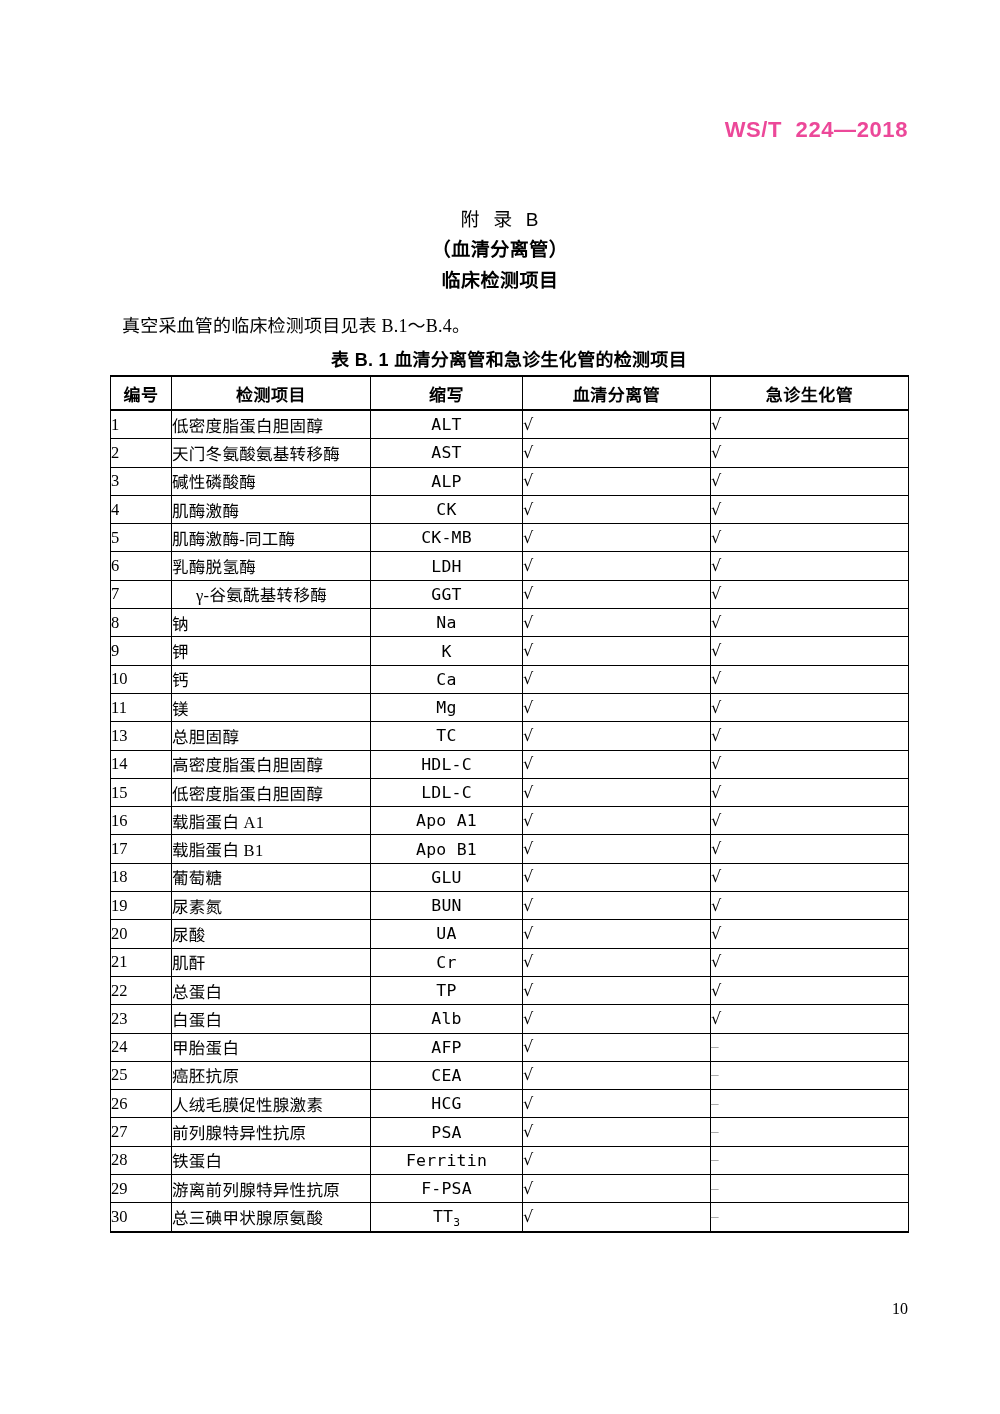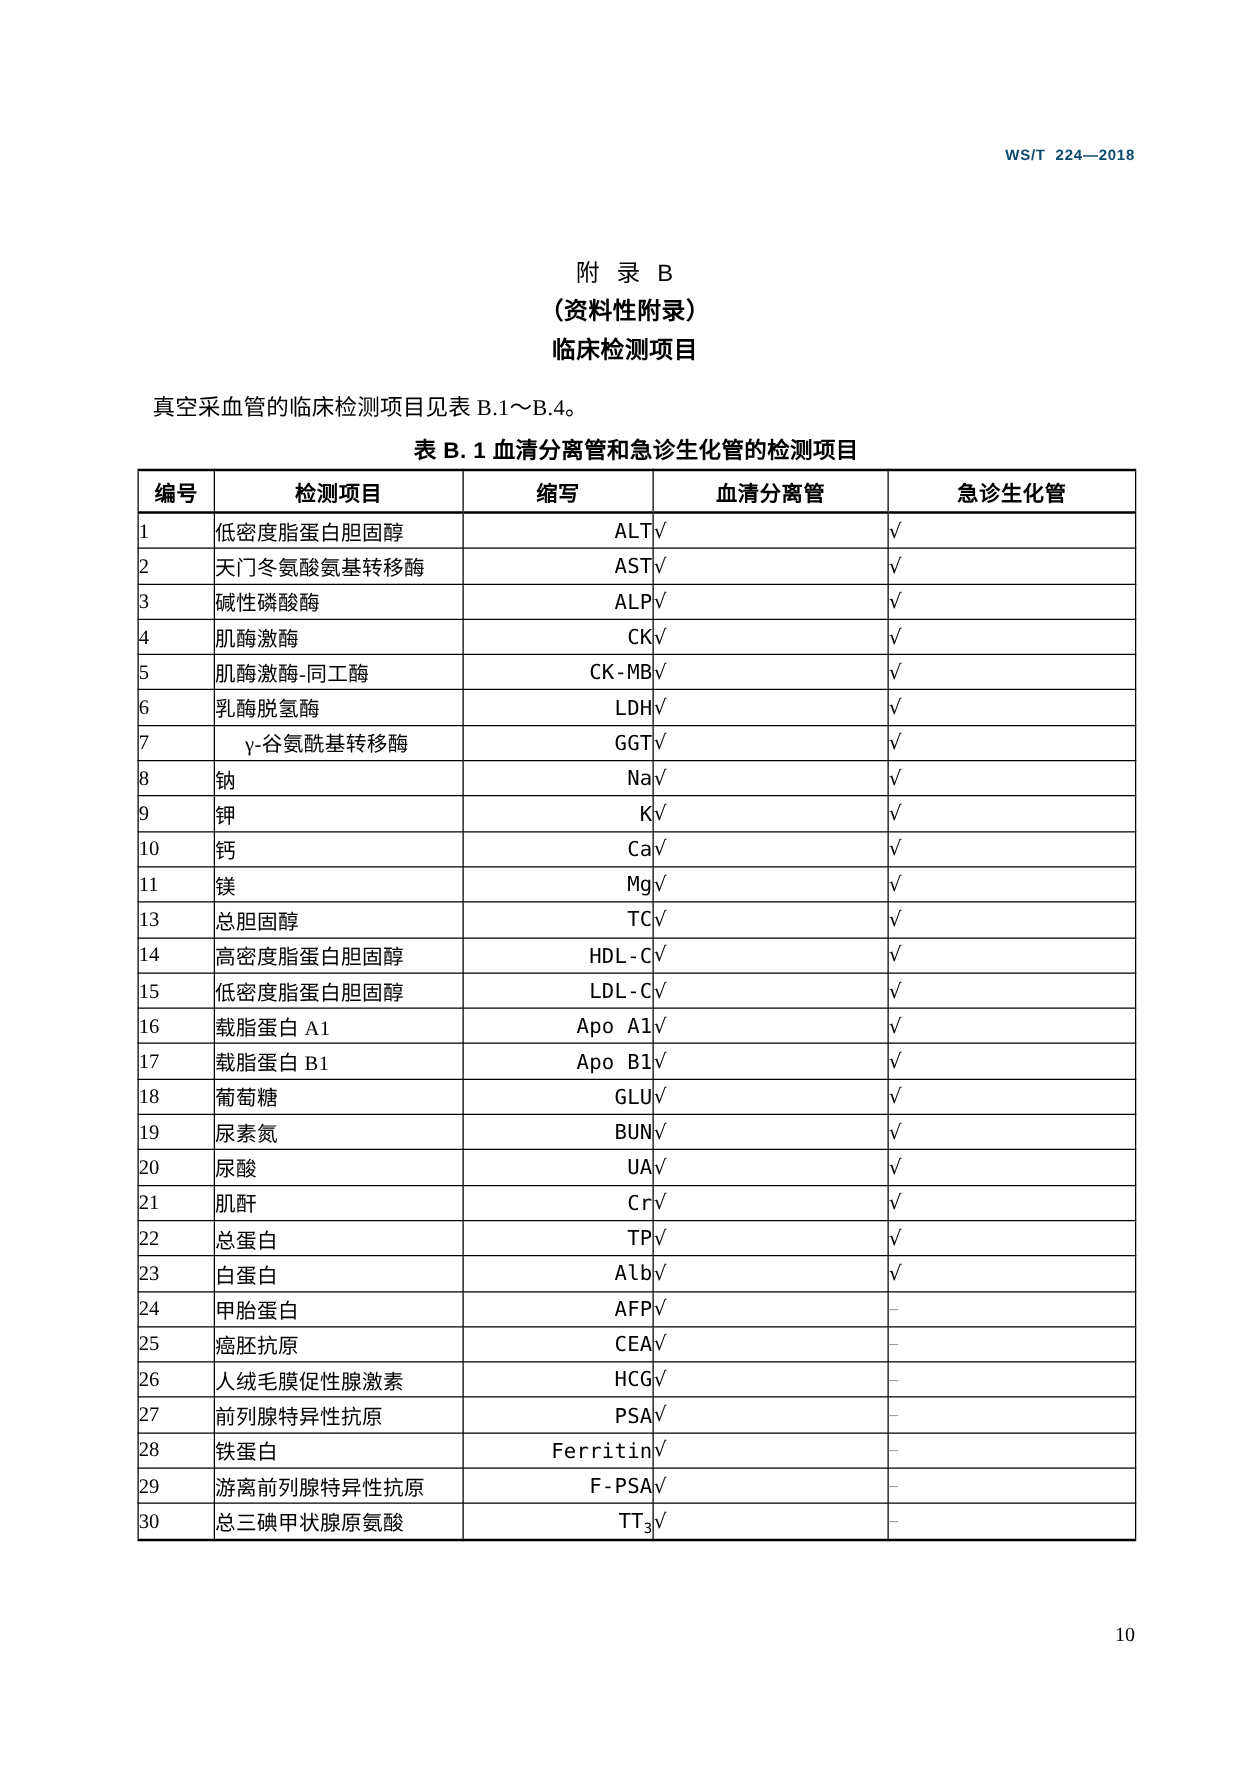--- a/index.html
+++ b/index.html
@@ -26,23 +26,23 @@
 
   
   .page-header {
     position: absolute;
     top: 117px;
     left: 110px;
     width: 798px;
     text-align: right;
     font-family: "Liberation Sans", "DejaVu Sans", sans-serif;
     font-weight: bold;
-    font-size: 12px;
+    font-size: 22px;
     letter-spacing: 0.6px;
-    color: #0c4a6e;
+    color: #ec4899;
     white-space: pre;
   }
 
   
   .annex-block {
     position: absolute;
     top: 205px;
     left: 0;
     width: 1000px;
     text-align: center;
@@ -144,21 +144,21 @@
   }
   td.cell-item {
     text-align: left;
     padding-left: 14px;
     letter-spacing: 0.3px;
   }
   td.cell-item.indent {
     padding-left: 24px;
   }
   td.cell-abbr {
-    text-align: right;
+    text-align: center;
     padding-left: 11px;
     font-family: "DejaVu Sans Mono", "Liberation Mono", monospace;
     font-size: 14px;
     letter-spacing: 0.2px;
   }
   td.cell-mark {
     text-align: left;
     padding-left: 28px;
     font-size: 16px;
   }
@@ -192,21 +192,21 @@
 </style>
 </head>
 <body>
 
 <div class="page">
 
   <div class="page-header">WS/T  224—2018</div>
 
   <div class="annex-block">
     <div class="annex-title">附  录  B</div>
-    <div class="annex-sub">（资料性附录）</div>
+    <div class="annex-sub">（血清分离管）</div>
     <div class="annex-name">临床检测项目</div>
   </div>
 
   <div class="intro">真空采血管的临床检测项目见表 B.1～B.4。</div>
 
   <div class="table-caption">表 B. 1 血清分离管和急诊生化管的检测项目</div>
 
   <div class="tbl-wrap">
     <table class="b1">
       <colgroup>

